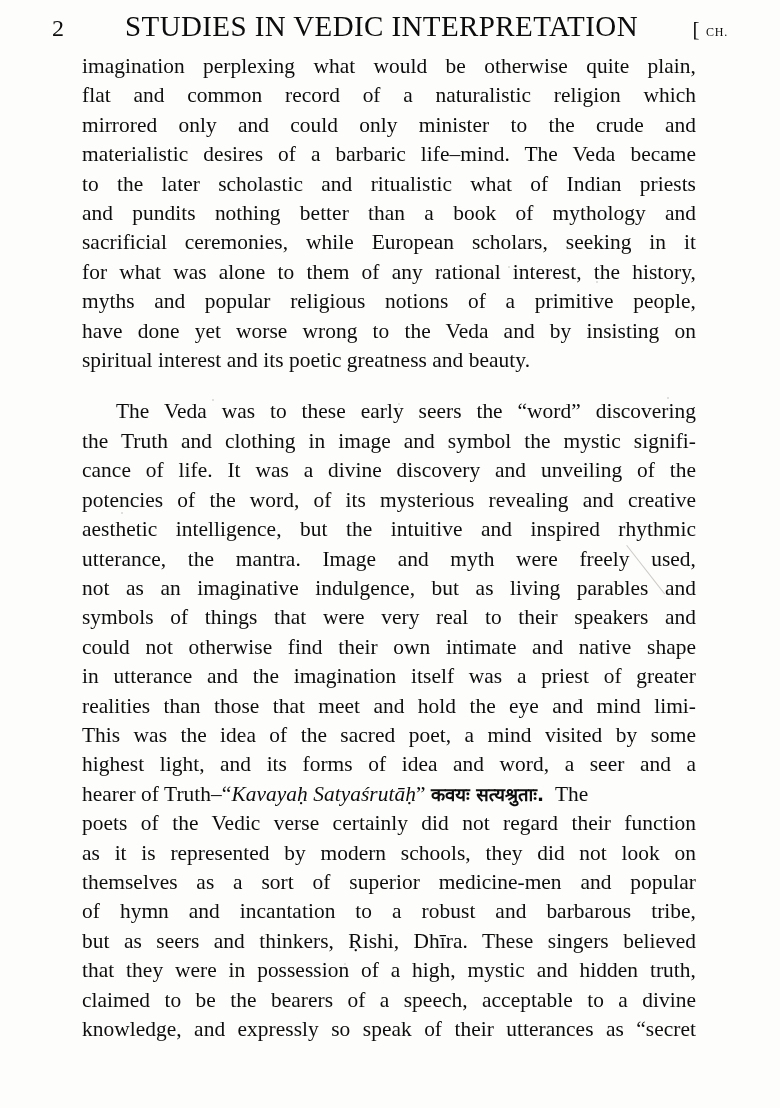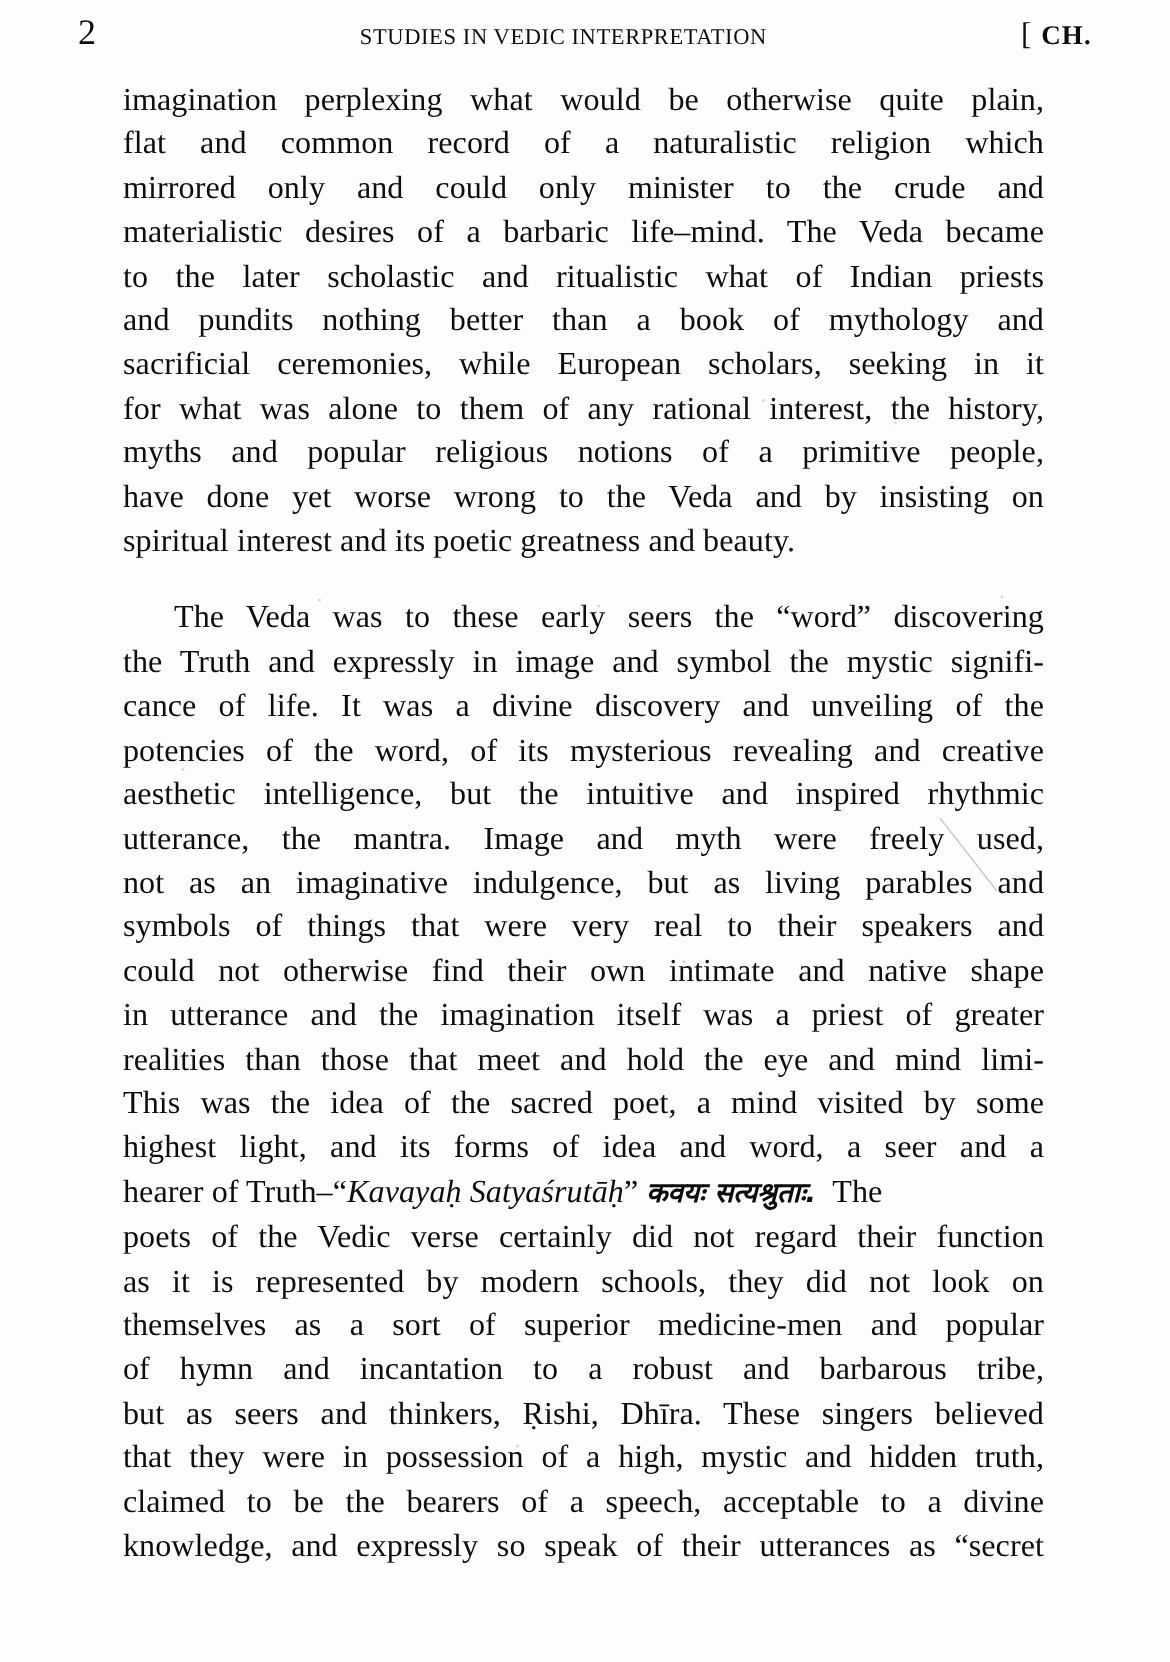--- a/index.html
+++ b/index.html
@@ -37,36 +37,35 @@
   }
   .folio {
     font-size: 24px;
     line-height: 1;
     letter-spacing: 0.5px;
     flex: 0 0 auto;
   }
   .head-title {
     flex: 1 1 auto;
     text-align: center;
-    font-size: 15px;
+    font-size: 29px;
     letter-spacing: 0.4px;
     white-space: nowrap;
     padding-left: 16px;
   }
   .chapter-mark {
     flex: 0 0 auto;
     font-size: 21px;
     letter-spacing: 0.6px;
     white-space: nowrap;
     padding-left: 10px;
   }
   .chapter-mark .ch-sc {
-    font-size: 18px;
+    font-size: 12px;
     letter-spacing: 0.8px;
-    font-weight: bold;
   }
 
   
   .textblock {
     position: absolute;
     top: 52px;
     left: 82px;
     width: 614px;
   }
 
@@ -104,21 +103,20 @@
   }
 
   .ital {
     font-style: italic;
   }
   .deva {
     font-family: "DejaVu Sans", "Liberation Sans", sans-serif;
     font-size: 18.5px;
     font-weight: 700;
     letter-spacing: 0px;
-    font-style: italic;
   }
 
   
   .speck {
     position: absolute;
     background: #b9b4ad;
     border-radius: 50%;
     opacity: 0.55;
     pointer-events: none;
   }
@@ -155,21 +153,21 @@
       <span class="ln">and  pundits  nothing  better  than  a  book  of  mythology and</span>
       <span class="ln">sacrificial ceremonies,  while  European scholars,  seeking in it</span>
       <span class="ln">for what was alone to them of any rational interest, the history,</span>
       <span class="ln">myths and  popular  religious  notions  of  a  primitive  people,</span>
       <span class="ln">have done yet  worse wrong  to the Veda  and  by insisting  on</span>
       <span class="ln flush">spiritual interest and its poetic greatness and beauty.</span>
     </p>
 
     <p class="para">
       <span class="ln indent">The Veda  was  to  these  early seers the  “word” discovering</span>
-      <span class="ln">the Truth and  expressly  in image and symbol the mystic signifi-</span>
+      <span class="ln">the Truth and  clothing  in image and symbol the mystic signifi-</span>
       <span class="ln">cance of life.   It was a divine discovery  and  unveiling of the</span>
       <span class="ln">potencies of the word, of its mysterious revealing  and  creative</span>
       <span class="ln">aesthetic  intelligence,  but the intuitive  and  inspired  rhythmic</span>
       <span class="ln">utterance,  the  mantra.   Image  and  myth  were  freely  used,</span>
       <span class="ln">not as  an  imaginative indulgence, but  as  living parables  and</span>
       <span class="ln">symbols  of  things  that  were  very real  to their  speakers and</span>
       <span class="ln">could not  otherwise  find their own  intimate and  native  shape</span>
       <span class="ln">in utterance and the  imagination  itself was a  priest of greater</span>
       <span class="ln">realities  than  those that meet and hold the eye and mind limi-</span>
       <span class="ln">This was  the idea of  the sacred poet,  a mind  visited  by some</span>

